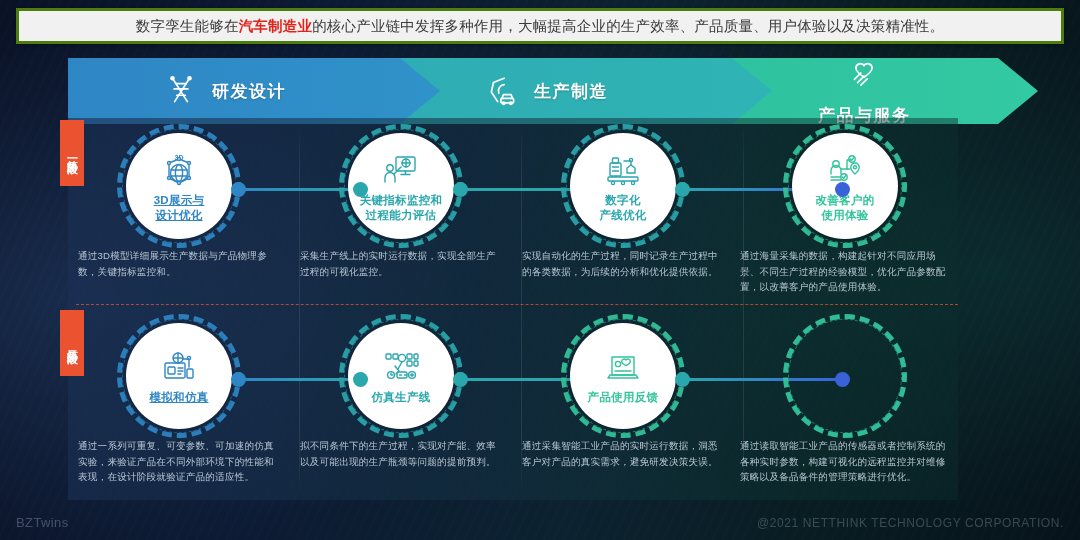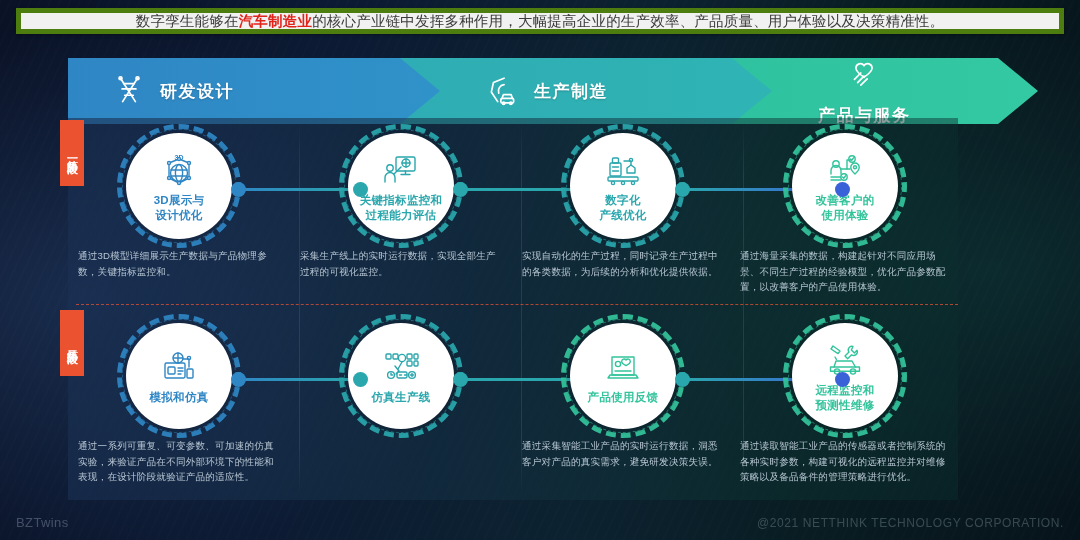--- a/index.html
+++ b/index.html
@@ -24,23 +24,23 @@
   .slide-bg::after{
     content:"";
     position:absolute; inset:0;
     background:
       repeating-linear-gradient(115deg, rgba(255,255,255,0.012) 0 2px, rgba(0,0,0,0) 2px 9px);
     opacity:.8;
   }
 
   
   .header-band {
-    position: absolute; left: 16px; top: 8px; width: 1048px; height: 26px;
+    position: absolute; left: 16px; top: 8px; width: 1048px; height: 36px;
     background: #f1f1f1;
-    border: 5px solid #4d7c0f;
+    border: 3px solid #4d7c0f;
     display: flex; align-items: center; justify-content: center;
     box-shadow: 0 1px 3px rgba(0,0,0,0.35);
   }
   .header-text {
     font-size: 14.5px; color: #3a3a3a; letter-spacing: .2px; white-space: nowrap;
     font-weight: 500;
   }
   .header-text .hl { color: #e2231a; font-weight: 700; }
 
   
@@ -50,21 +50,21 @@
   .arrow {
     position: absolute; top: 0; height: 66px;
     display: flex; align-items: center;
     clip-path: polygon(0 0, calc(100% - 40px) 0, 100% 50%, calc(100% - 40px) 100%, 0 100%);
   }
   .arrow.a1 { left: 0px;   width: 390px; background: linear-gradient(90deg,#2f86c4 0%, #2f93c9 100%); }
   .arrow.a2 { left: 332px; width: 390px; background: linear-gradient(90deg,#2fadb4 0%, #2fb4b4 100%);
               clip-path: polygon(0 0, calc(100% - 40px) 0, 100% 50%, calc(100% - 40px) 100%, 0 100%, 40px 50%); }
   .arrow.a3 { left: 664px; width: 306px; background: linear-gradient(90deg,#2fc2a0 0%, #33c9a2 100%);
               clip-path: polygon(0 0, calc(100% - 40px) 0, 100% 50%, calc(100% - 40px) 100%, 0 100%, 40px 50%); }
-  .arrow-inner { display:flex; align-items:center; gap:14px; padding-left: 44px; }
+  .arrow-inner { display:flex; align-items:center; gap:14px; padding-left: 96px; }
   .arrow.a2 .arrow-inner { padding-left: 86px; }
   .arrow.a3 .arrow-inner { padding-left: 86px; flex-direction: column; }
   .arrow-label {
     color: #ffffff; font-size: 17px; font-weight: 700; letter-spacing: 1.5px;
     text-shadow: 0 1px 2px rgba(0,0,0,.2);
   }
   .arrow-icon { width: 34px; height: 34px; display:block; }
   .arrow-icon svg { width:100%; height:100%; display:block; }
 
   
@@ -140,21 +140,21 @@
 
   .desc {
     position:absolute; left: 10px; right: 10px; top: 130px;
     font-size: 9.6px; line-height: 1.62;
     color: #b7c6d2; letter-spacing: .2px;
   }
   .desc.wide { left: 6px; right: 6px; }
 
   
   .t-blue  .dash-ring, .t-blue  .dash-ring2 { border-color:#2f86c4; }
-  .t-blue  .c-title { color:#2f86c4; }
+  .t-blue  .c-title { color:#2f86c4;text-decoration:underline; }
   .t-teal  .dash-ring, .t-teal  .dash-ring2 { border-color:#2aa7ad; }
   .t-teal  .c-title { color:#2aa7ad; }
   .t-green .dash-ring, .t-green .dash-ring2 { border-color:#33c49c; }
   .t-green .c-title { color:#33c49c; }
 
   
   .footer-left {
     position:absolute; left: 16px; bottom: 10px;
     color: rgba(190,205,225,0.30); font-size: 13px; letter-spacing:.4px;
   }
@@ -406,20 +406,21 @@
                 <path d="M10 26 v2 h1.6"></path>
               <rect x="16" y="25" width="10" height="6" rx="1.4"></rect>
               <path d="M18.5 28 h2 M23.5 28 h2"></path>
               <circle cx="31" cy="28" r="3.4"></circle>
                 <path d="M29.4 28 h3.2 M31 26.4 v3.2"></path>
             </svg>
           </span>
           <span class="c-title">仿真生产线</span>
         </div>
       </div>
+      <div class="desc">拟不同条件下的生产过程，实现对产能、效率以及可能出现的生产瓶颈等问题的提前预判。</div>
     </div>
 
     <div class="card t-green" style="left:444px">
       <div class="circle-wrap">
         <div class="dash-ring"></div>
         <div class="dash-ring2"></div>
         <div class="circle">
           <span class="c-icon">
             <svg viewBox="0 0 40 40" fill="none" stroke="#33c49c" stroke-width="1.4" stroke-linecap="round" stroke-linejoin="round">
               <path d="M9 10 h22 v18 H9 Z"></path>
@@ -432,35 +433,20 @@
           <span class="c-title">产品使用反馈</span>
         </div>
       </div>
       <div class="desc">通过采集智能工业产品的实时运行数据，洞悉客户对产品的真实需求，避免研发决策失误。</div>
     </div>
 
     <div class="card t-green" style="left:666px">
       <div class="circle-wrap">
         <div class="dash-ring"></div>
         <div class="dash-ring2"></div>
-        <div class="circle">
-          <span class="c-icon">
-            <svg viewBox="0 0 40 40" fill="none" stroke="#33c49c" stroke-width="1.4" stroke-linecap="round" stroke-linejoin="round">
-              <path d="M8 6 l7 5 l-2 2.6 l-7 -4.6 Z"></path>
-              <path d="M28 6.5 a3.6 3.6 0 0 0 -4 5.6 l-4 4 l2.6 2.6 l4 -4 a3.6 3.6 0 0 0 5.4 -4.4 l-2.6 2.6 l-3 -3 Z"></path>
-              <path d="M10 17 l1.4 2.4"></path>
-              <path d="M9 27 l2 -6 h16 l3.4 6"></path>
-              <path d="M5.5 27 h29 v4.2 h-29 Z"></path>
-              <circle cx="12" cy="31.5" r="2.6"></circle>
-                <circle cx="28" cy="31.5" r="2.6"></circle>
-            </svg>
-          </span>
-          <span class="c-title">远程监控和
-预测性维修</span>
-        </div>
       </div>
       <div class="desc wide">通过读取智能工业产品的传感器或者控制系统的各种实时参数，构建可视化的远程监控并对维修策略以及备品备件的管理策略进行优化。</div>
     </div>
   </div>
 </div>
 
 <div class="footer-left">BZTwins</div>
 <div class="footer-right">@2021 NETTHINK TECHNOLOGY CORPORATION.</div>
 
 </body></html>

